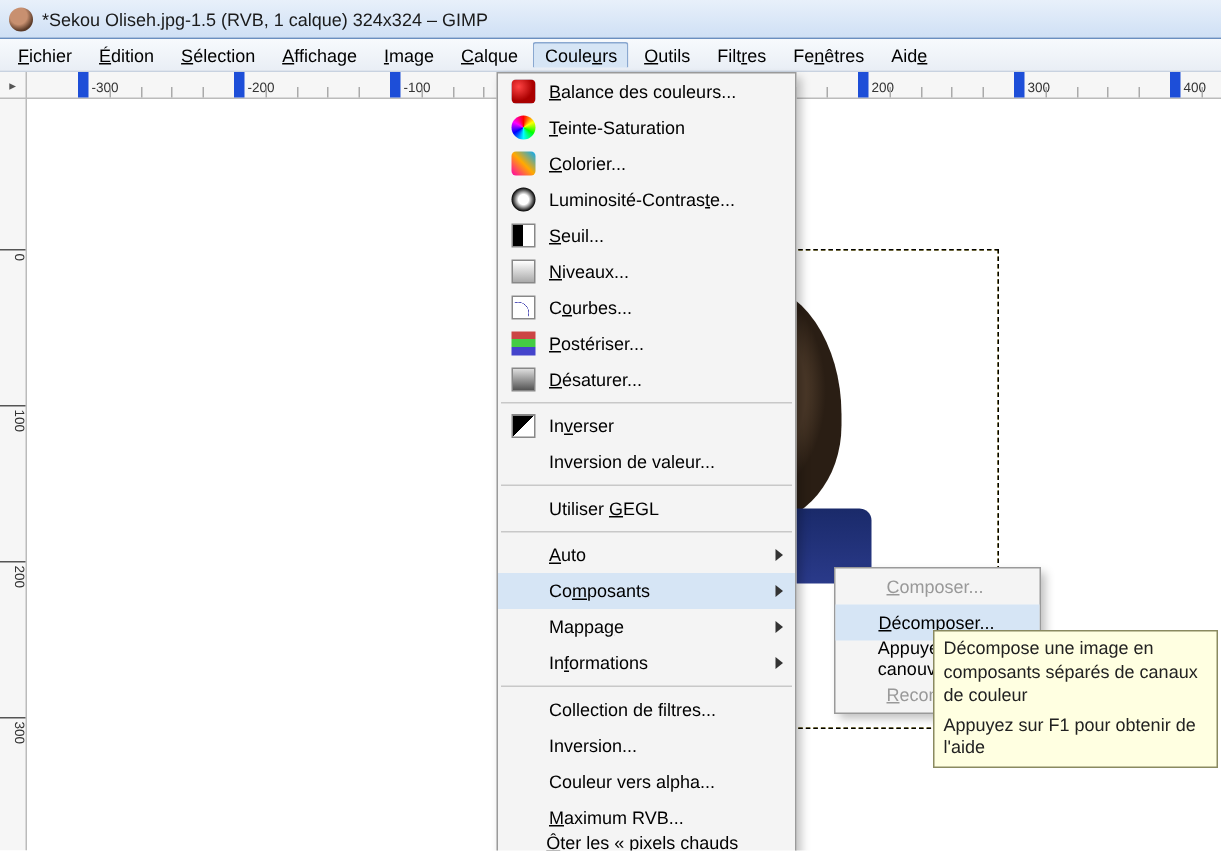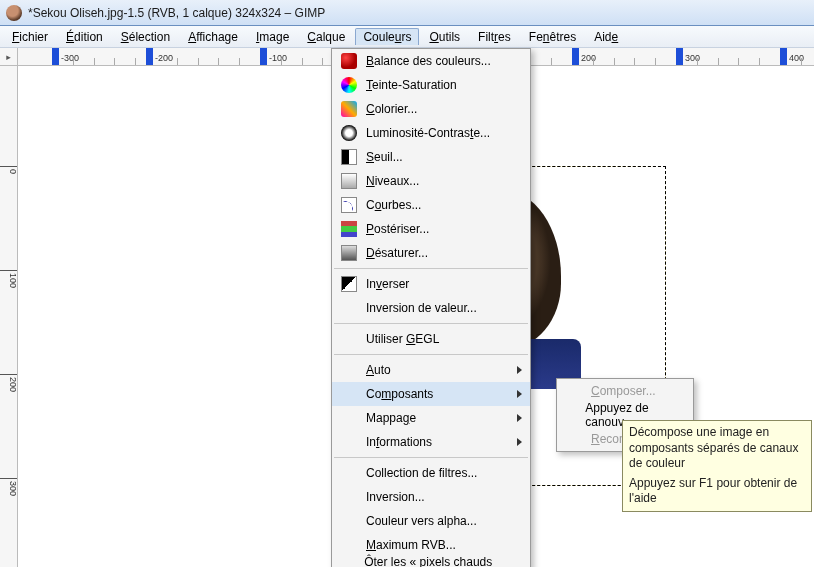--- a/index.html
+++ b/index.html
@@ -84,21 +84,21 @@
   </div>
 
 <div class="workspace">
   <div class="ruler-corner">▸</div>
   <div class="ruler-h" id="rulerH">
       <div class="tick" style="left: 34px;">-300</div>
       <div class="minor" style="left: 54.8px;"></div>
       <div class="minor" style="left: 75.6px;"></div>
       <div class="minor" style="left: 96.4px;"></div>
       <div class="minor" style="left: 117.2px;"></div>
-      <div class="tick" style="left: 128px;">-200</div>
+      <div class="tick" style="left: 138px;">-200</div>
       <div class="minor" style="left: 158.8px;"></div>
       <div class="minor" style="left: 179.6px;"></div>
       <div class="minor" style="left: 200.4px;"></div>
       <div class="minor" style="left: 221.2px;"></div>
       <div class="tick" style="left: 242px;">-100</div>
       <div class="minor" style="left: 262.8px;"></div>
       <div class="minor" style="left: 283.6px;"></div>
       <div class="minor" style="left: 304.4px;"></div>
       <div class="minor" style="left: 325.2px;"></div>
       <div class="tick" style="left: 346px;">0</div>
@@ -252,20 +252,24 @@
       <span class="icon"></span>
       <span class="label"><span class="mn">Ô</span>ter les « pixels chauds »...</span>
     </div>
   </div>
 
 <div class="dropdown dd-sub" id="ddSub" style="left:556px; top:378px;">
     <div class="dd-item disabled">
       <span class="icon"></span>
       <span class="label"><span class="mn">C</span>omposer...</span>
     </div>
+    <div class="dd-item hover">
+      <span class="icon"></span>
+      <span class="label"><span class="mn">D</span>écomposer...</span>
+    </div>
     <div class="dd-item">
       <span class="icon"></span>
       <span class="label">Appuyez de canouv</span>
     </div>
     <div class="dd-item disabled">
       <span class="icon"></span>
       <span class="label"><span class="mn">R</span>ecompose</span>
     </div>
   </div>
 

